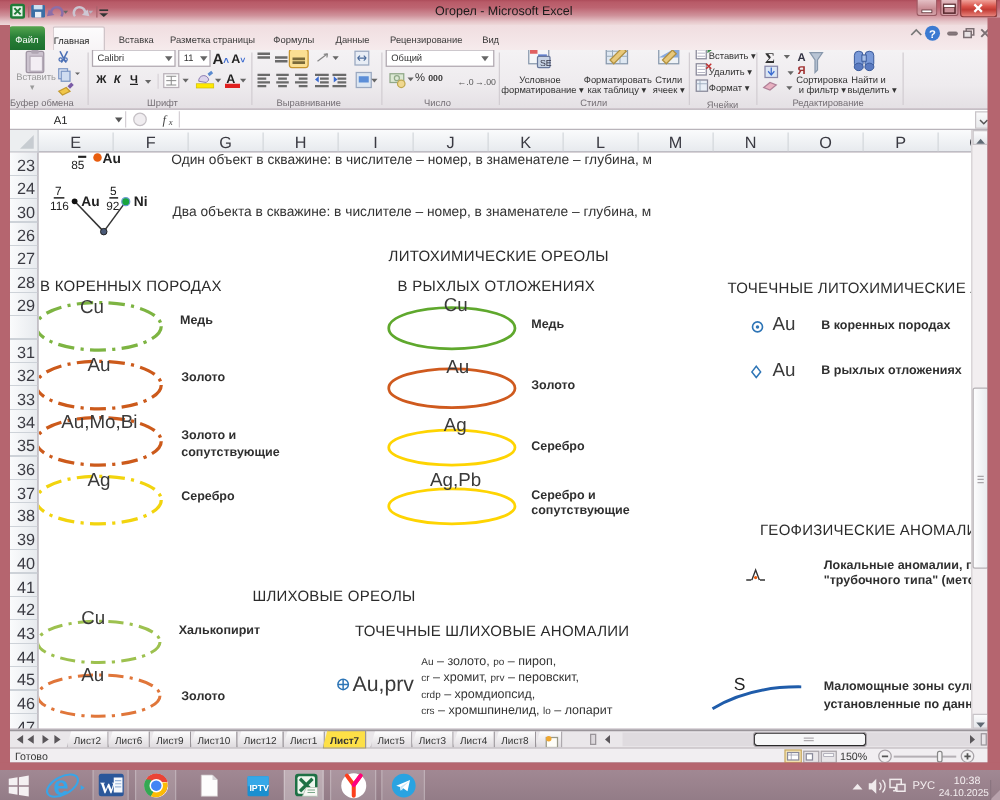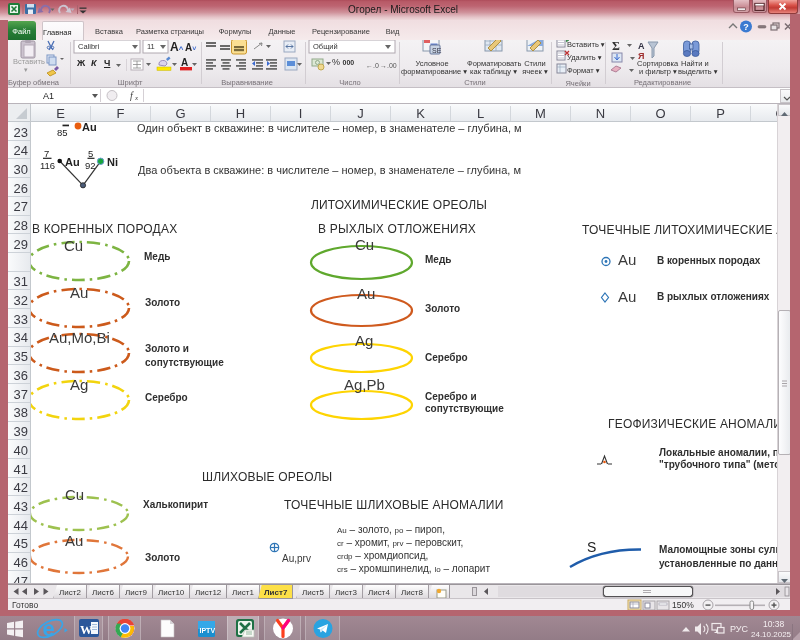--- a/index.html
+++ b/index.html
@@ -416,21 +416,21 @@
     <div class="abs tl" style="left:626px;top:169px;">В рыхлых отложениях</div>
     <div class="abs th" style="left:577px;top:295px;white-space:nowrap;">ГЕОФИЗИЧЕСКИЕ АНОМАЛИИ</div>
     <div class="abs tl" style="left:628px;top:325px;white-space:nowrap;">Локальные аномалии, проявления</div>
     <div class="abs tl" style="left:628px;top:337px;white-space:nowrap;">"трубочного типа" (метод ЕП)</div>
     <div class="abs th" style="left:171px;top:348px;">ШЛИХОВЫЕ ОРЕОЛЫ</div>
     <div class="abs tc" style="left:34px;top:364px;">Cu</div>
     <div class="abs tl" style="left:112px;top:377px;">Халькопирит</div>
     <div class="abs tc" style="left:34px;top:410px;">Au</div>
     <div class="abs tl" style="left:114px;top:430px;">Золото</div>
     <div class="abs th" style="left:253px;top:376px;">ТОЧЕЧНЫЕ ШЛИХОВЫЕ АНОМАЛИИ</div>
-    <div class="abs tc" style="left:251px;top:431px;font-size:10px;">Au,prv</div>
+    <div class="abs tc" style="left:251px;top:416px;font-size:17px;">Au,prv</div>
     <div class="abs tm" style="left:306px;top:402px;"><i>Au</i> – золото, <i>po</i> – пироп,</div>
     <div class="abs tm" style="left:306px;top:415px;"><i>cr</i> – хромит, <i>prv</i> – перовскит,</div>
     <div class="abs tm" style="left:306px;top:428px;"><i>crdp</i> – хромдиопсид,</div>
     <div class="abs tm" style="left:306px;top:441px;"><i>crs</i> – хромшпинелид, <i>lo</i> – лопарит</div>
     <div class="abs" style="left:556px;top:417px;font-size:14px;color:#222;">S</div>
     <div class="abs tl" style="left:628px;top:422px;white-space:nowrap;">Маломощные зоны сульфидной</div>
     <div class="abs tl" style="left:628px;top:436px;white-space:nowrap;">установленные по данным</div>
   </div>
   <div class="abs" id="vscroll">
     <div class="abs" style="left:0;top:0;width:13px;height:12px;background:linear-gradient(#fbfbfc,#e4e6ea);border:1px solid #c8c4c8;"><svg width="11" height="10">

